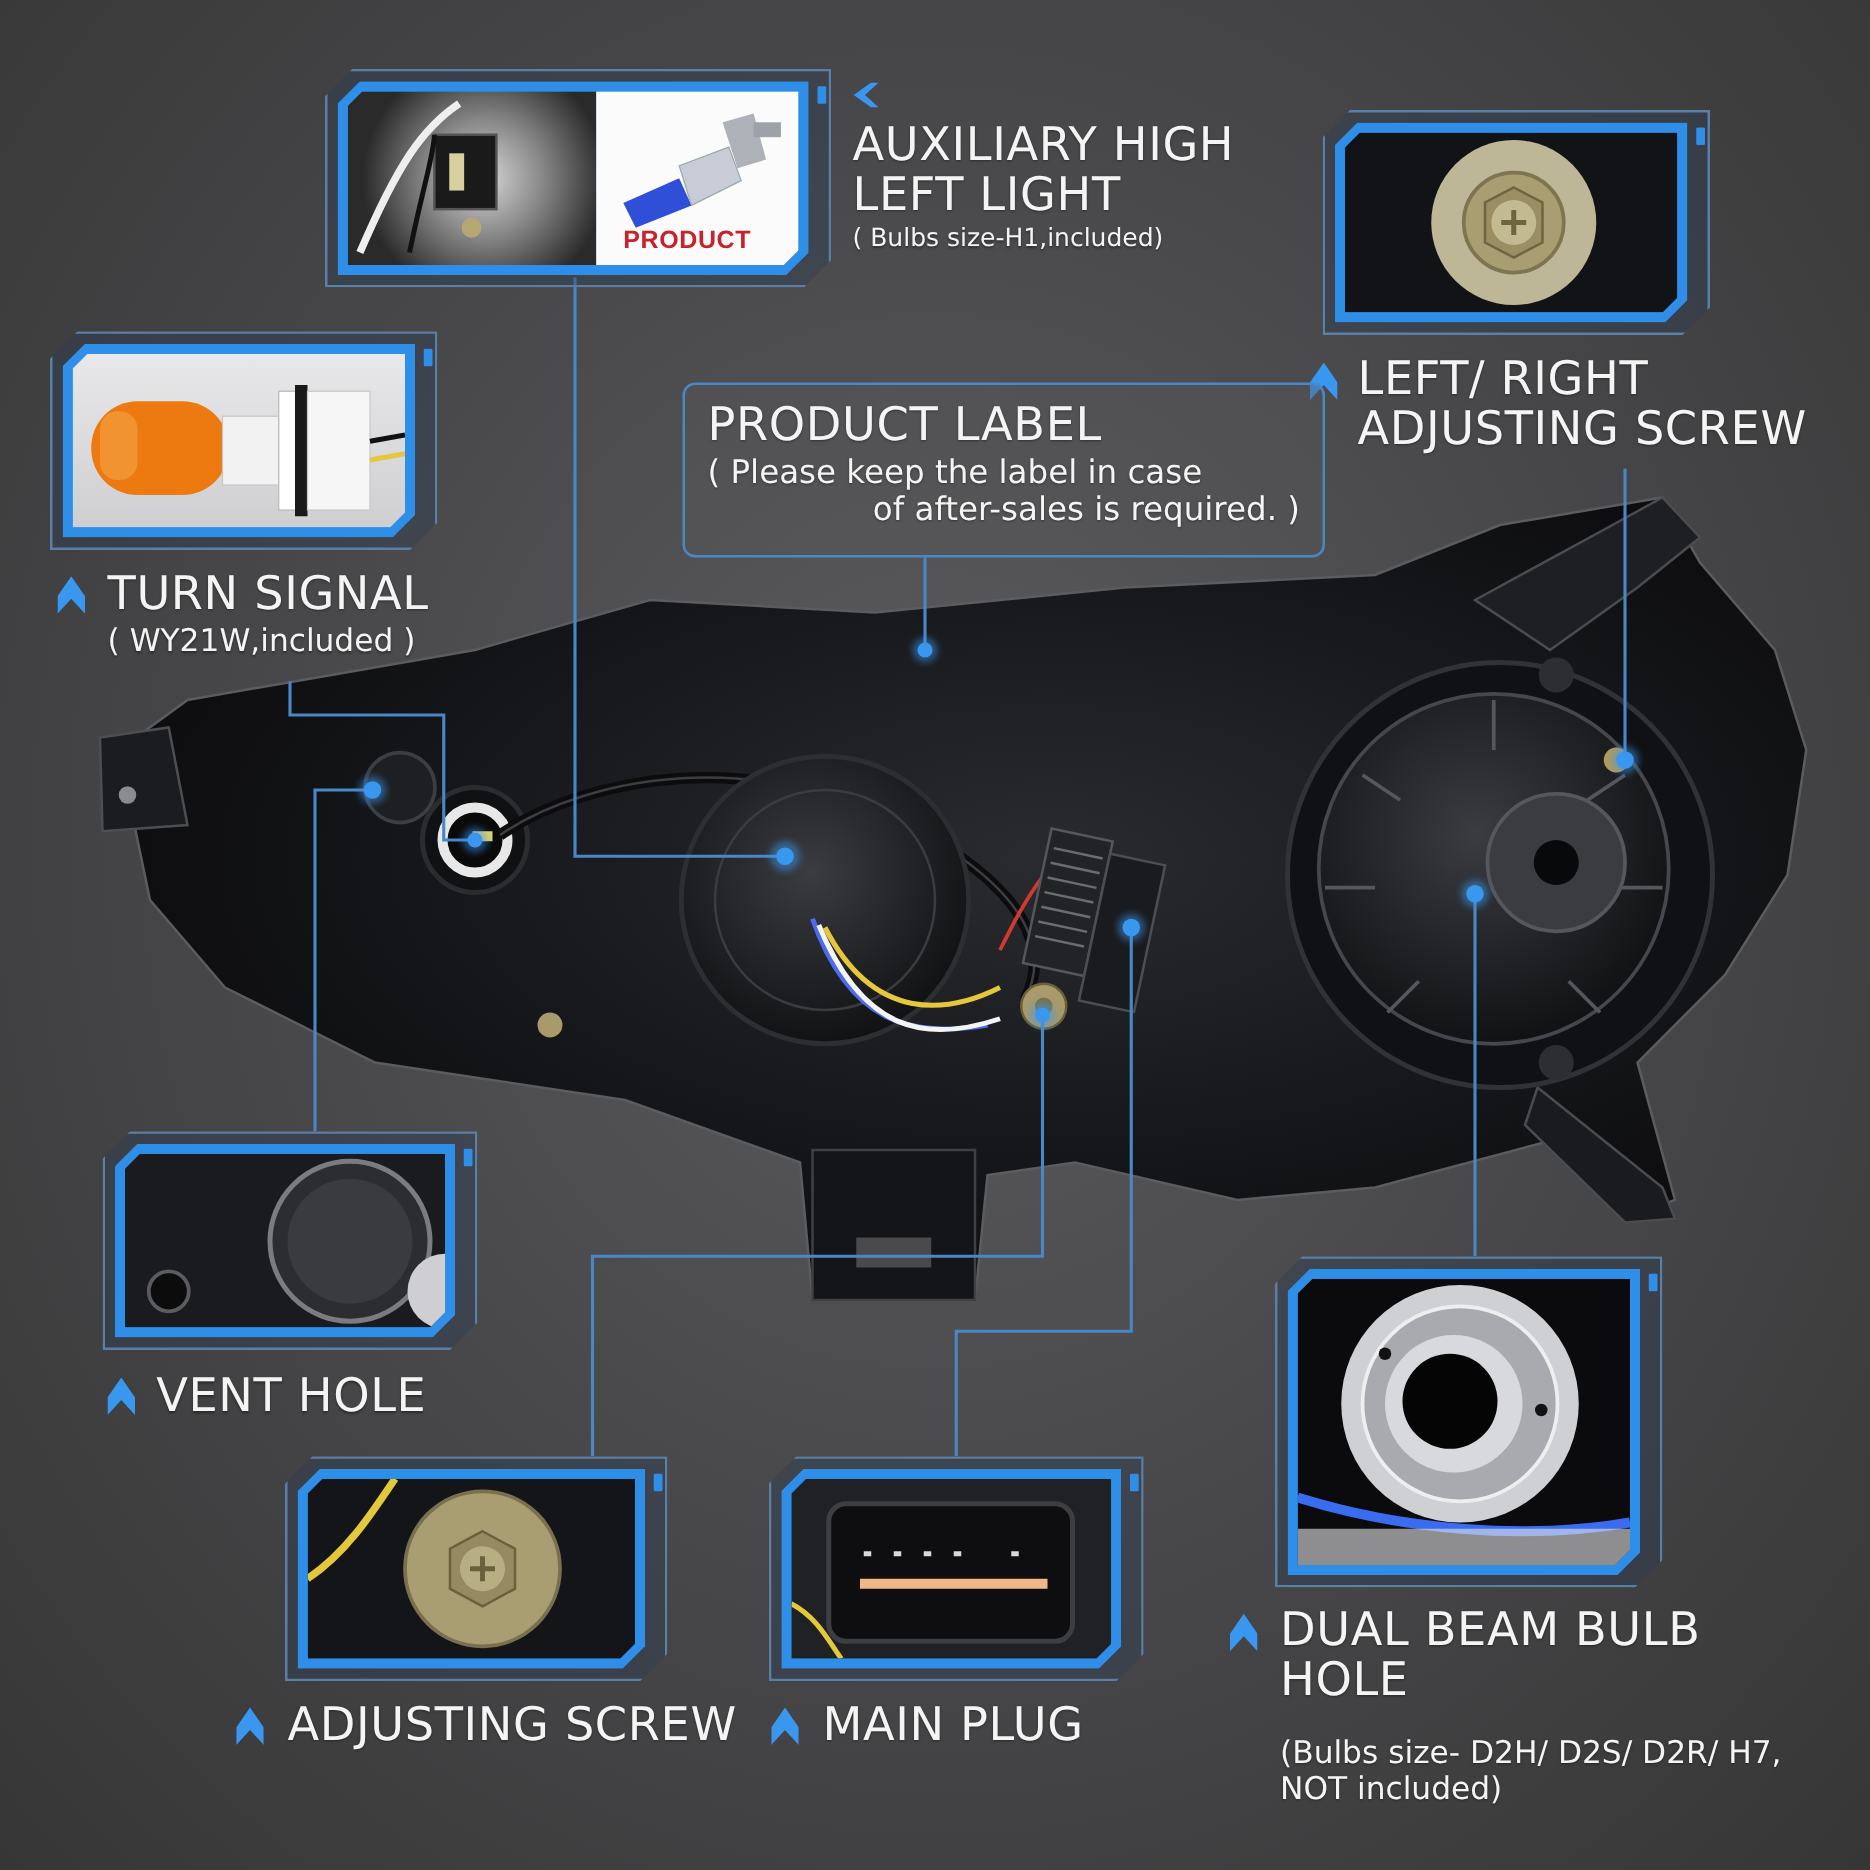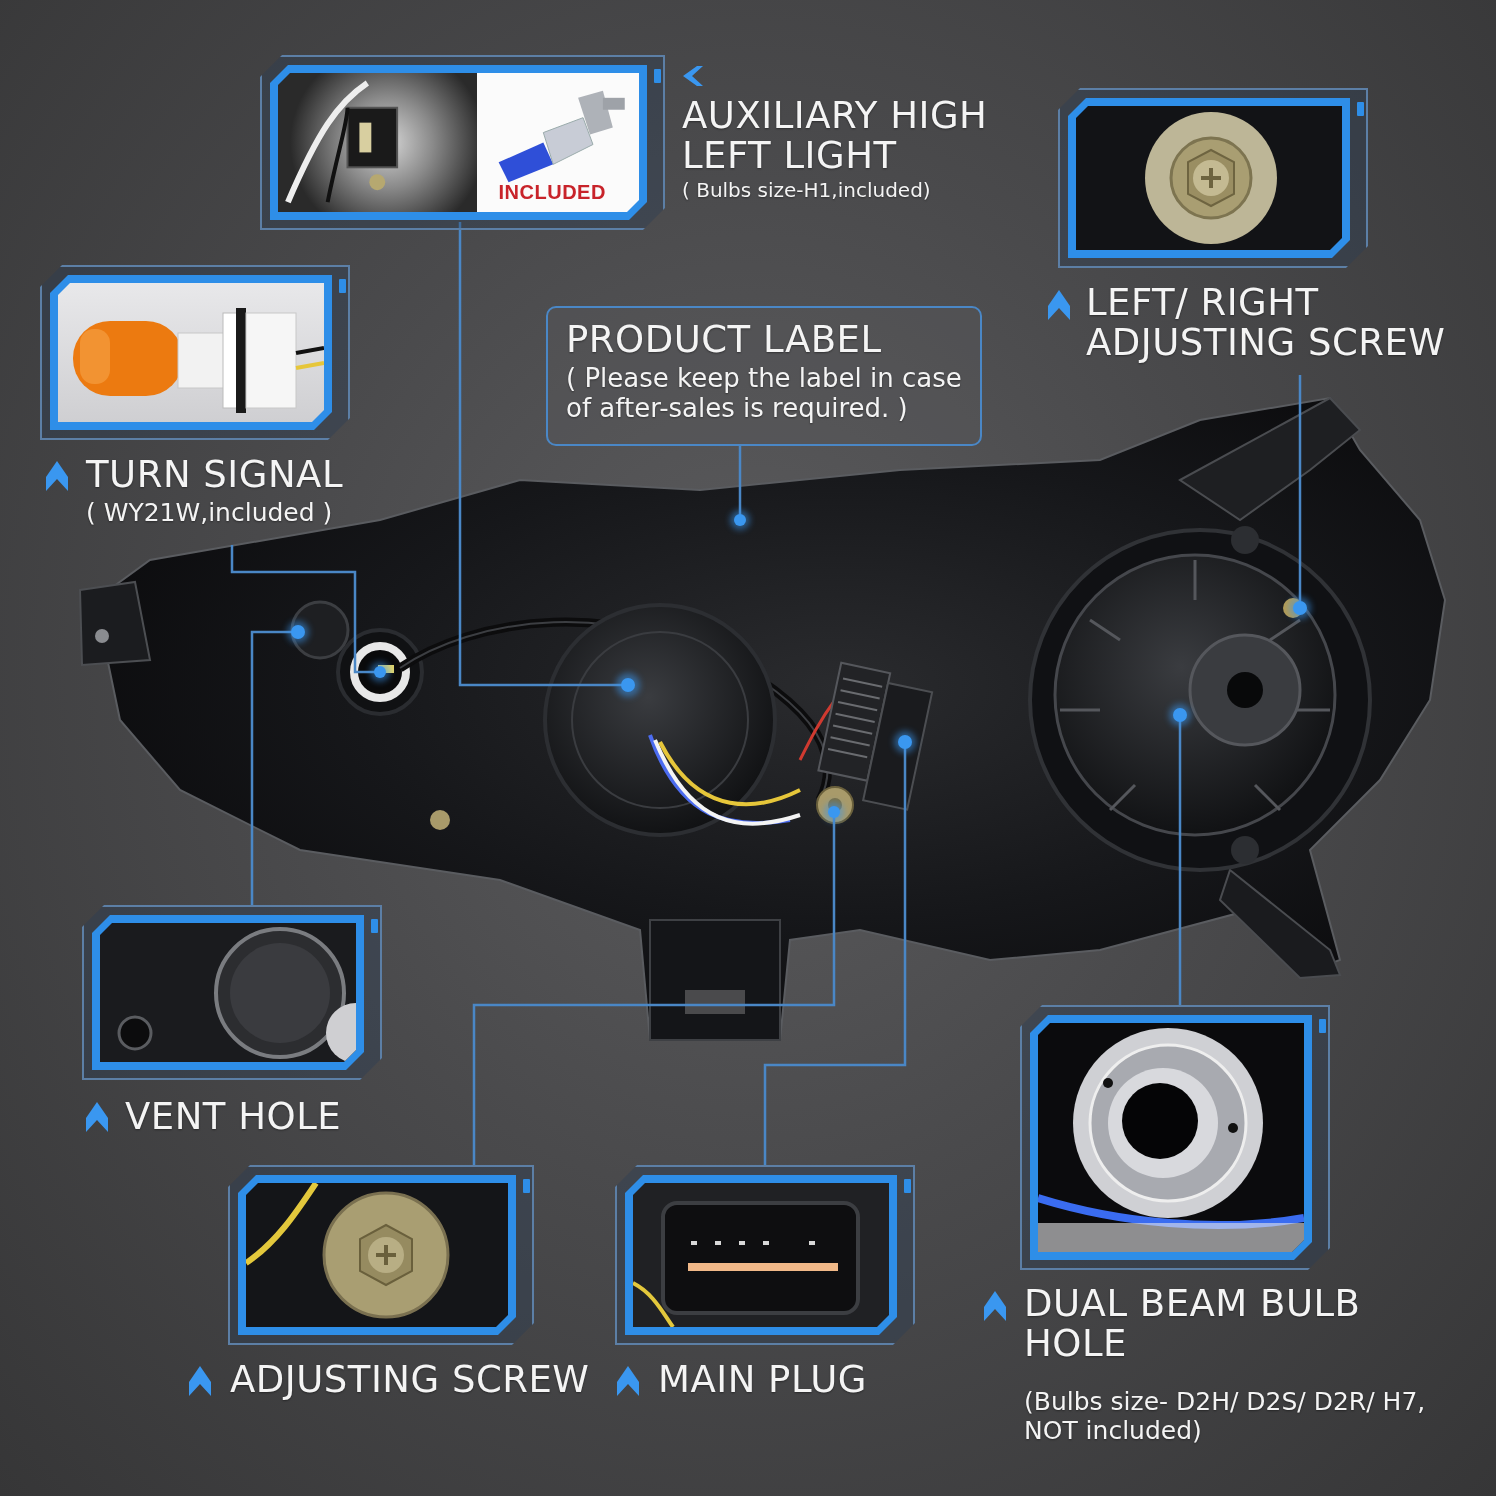--- a/index.html
+++ b/index.html
@@ -41,21 +41,21 @@
   .label {
     position: absolute; color: #f4f4f4; line-height: 1.08;
     text-shadow: 0 1px 2px rgba(0,0,0,0.4);
   }
   .label .title { font-size: 37px; letter-spacing: 0.5px; display: block; }
   .label .sub { font-size: 20px; display: block; margin-top: 4px; }
   .chev {
     position: absolute; width: 22px; height: 30px;
   }
   .pl-box {
-    position: absolute; left: 546px; top: 306px; width: 436px; height: 140px;
+    position: absolute; left: 546px; top: 306px; width: 514px; height: 140px;
     border: 2px solid #4a87c6; border-radius: 10px;
     box-sizing: border-box; background: rgba(90,90,92,0.35);
     padding: 12px 18px;
   }
   .included-tag {
     position: absolute; color: #c8232a; font-weight: bold; font-size: 20px;
     font-family: "Liberation Sans", sans-serif; letter-spacing: 0.5px;
   }
 </style>
 </head>
@@ -212,21 +212,21 @@
           <circle cx="100" cy="110" r="8" fill="#b6a870"></circle>
         </svg>
       </div>
       <div style="flex:1; background:#fbfbfb; position:relative;">
         <svg width="100%" height="100%" viewBox="0 0 160 140">
           <path d="M20 90 L65 70 L75 92 L30 110 Z" fill="#2f4fd8"></path>
           <path d="M65 60 L105 45 L115 72 L75 92 Z" fill="#c8ccd6" stroke="#9aa" stroke-width="1"></path>
           <path d="M100 25 L125 18 L135 55 L112 62 Z" fill="#aeb2b8"></path>
           <rect x="125" y="25" width="22" height="12" fill="#9ea2a8"></rect>
         </svg>
-        <span class="included-tag" style="left:22px; bottom:8px;">INCLUDED</span>
+        <span class="included-tag" style="left:22px; bottom:8px;">PRODUCT</span>
       </div>
     </div>
     <div class="tab"></div>
   </div>
 
   <svg class="chev" style="left:683px; top:66px; width:28px; height:20px;" viewBox="0 0 28 20">
     <path d="M14 0 L0 10 L14 20 L20 20 L9 10 L20 0 Z" fill="#3a97f0"></path>
   </svg>
   <div class="label" style="left:682px; top:96px;">
     <span class="title">AUXILIARY HIGH</span>
@@ -254,21 +254,21 @@
   </svg>
   <div class="label" style="left:1086px; top:283px;">
     <span class="title">LEFT/ RIGHT</span>
     <span class="title">ADJUSTING SCREW</span>
   </div>
 
   <div class="pl-box">
     <span class="label" style="position:static; display:block;">
       <span class="title">PRODUCT LABEL</span>
       <span class="sub" style="font-size:26px;">( Please keep the label in case</span>
-      <span class="sub" style="font-size:26px; margin-top:2px;">of after-sales is required. )</span>
+      <span class="sub" style="font-size:26px; margin-top:2px;text-align:right;">of after-sales is required. )</span>
     </span>
   </div>
 
   <div class="inset" style="left:40px; top:265px; width:310px; height:175px;">
     <div class="outer"></div>
       <div class="inner"></div>
     <div class="photo" style="background: linear-gradient(180deg,#e8e8ea,#cfcfd2);">
       <svg width="100%" height="100%" viewBox="0 0 266 139">
         <rect x="15" y="38" width="110" height="75" rx="37" fill="#ec7a10"></rect>
         <rect x="22" y="46" width="30" height="55" rx="14" fill="#f6a34a" opacity="0.6"></rect>

